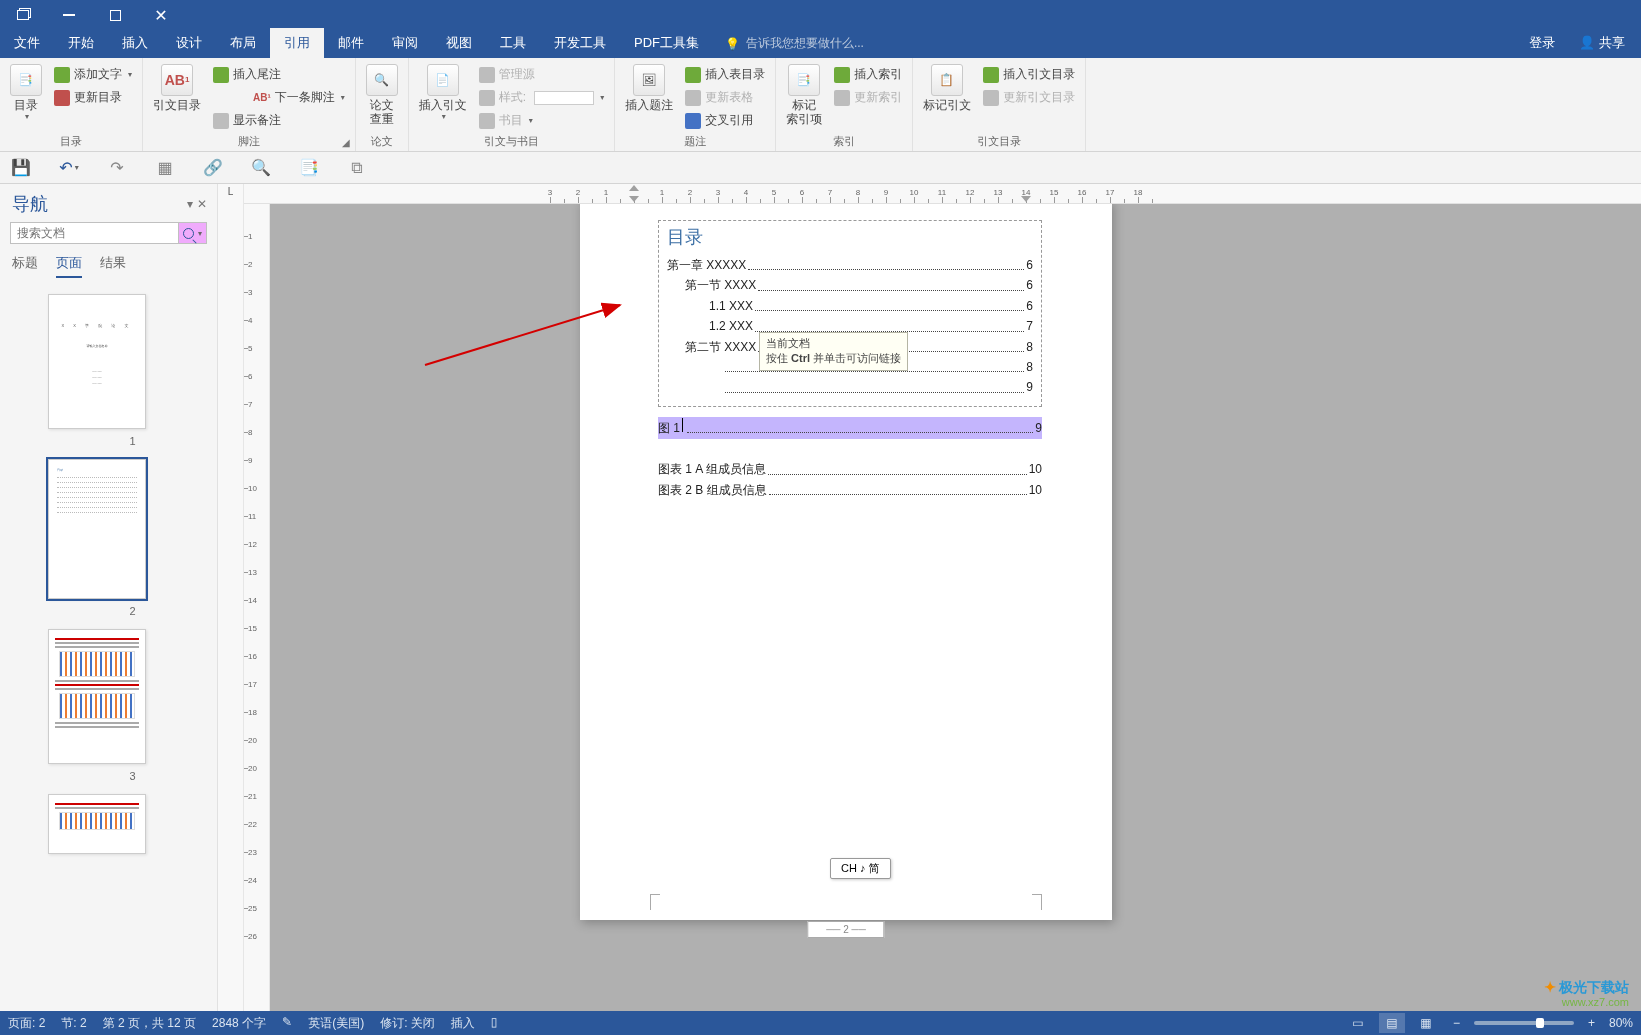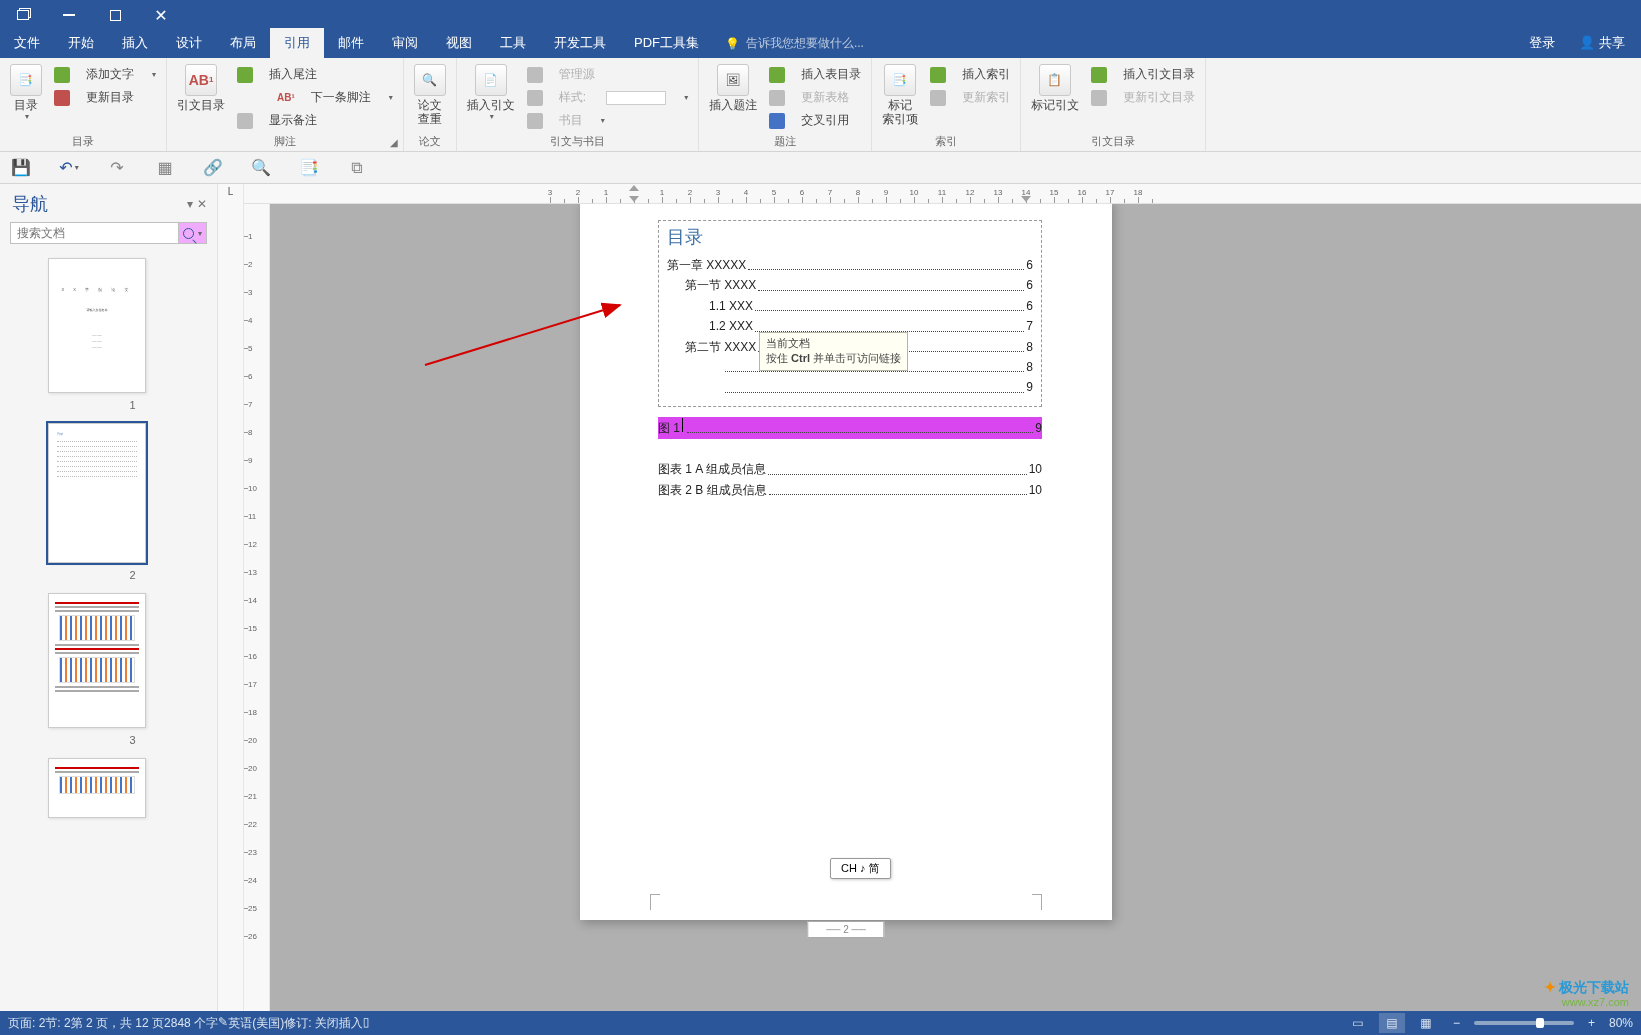--- a/index.html
+++ b/index.html
@@ -24,21 +24,21 @@
 .tab-right { margin-left: auto; display: flex; align-items: center; padding-right: 6px; gap: 4px; }
 .tab-right .tab { padding: 6px 10px; }
 
 
 .ribbon { background: #f3f3f3; height: 94px; border-bottom: 1px solid #d4d4d4; display: flex; }
 .rib-group { border-right: 1px solid #e1e1e1; padding: 2px 6px 0 6px; position: relative; display: flex; flex-direction: column; }
 .rib-group-body { flex: 1; display: flex; align-items: flex-start; gap: 4px; padding-top: 2px;}
 .rib-group-label { font-size: 11px; color: #666; text-align: center; padding: 2px 0; position: relative; }
 .rib-launcher { position: absolute; right: 2px; bottom: 2px; width: 14px; height: 14px; font-size: 10px; color: #777; cursor: pointer; display:flex; align-items:center; justify-content:center; }
 .rib-big-btn { display: flex; flex-direction: column; align-items: center; padding: 2px 4px; cursor: pointer; font-size: 12px; color: #444; text-align:center; line-height: 1.2; }
-.rib-small-btn { display: flex; align-items: center; gap: 16px; padding: 2px 4px; font-size: 12px; color: #444; cursor: pointer; white-space: nowrap; }
+.rib-small-btn { display: flex; align-items: center; gap: 4px; padding: 2px 4px; font-size: 12px; color: #444; cursor: pointer; white-space: nowrap; }
 .rib-small-btn.disabled { color: #b0b0b0; cursor: default; }
 .rib-col { display: flex; flex-direction: column; gap: 2px; padding-top:2px; }
 .rib-icon { width: 16px; height: 16px; background: #6eaa3a; display: inline-block; border-radius: 2px; flex:none; }
 .rib-icon.red { background: #c0504d; }
 .rib-icon.grey { background: #bdbdbd; }
 .rib-icon.blue { background: #4472c4; }
 .rib-bigicon { width: 32px; height: 32px; background: linear-gradient(#fff,#e8e8e8); border:1px solid #c9c9c9; border-radius:3px; margin-bottom: 2px; display:flex;align-items:center;justify-content:center;}
 .dd-caret { font-size: 8px; color: #666; margin-left: 2px; }
 .collapse-ribbon { position: absolute; right: 8px; bottom: 4px; font-size: 11px; color: #666; cursor: pointer; }
 
@@ -92,33 +92,33 @@
 .page { width: 532px; background: #fff; box-shadow: 2px 3px 10px rgba(0,0,0,0.25); position:relative; padding: 20px 70px 420px 78px; margin-top:-4px;}
 .toc-title { color: #3c6fa5; font-size: 18px; margin-bottom: 6px; }
 .toc-row { display: flex; font-size: 12px; color: #222; line-height: 1.7; white-space: nowrap; }
 .toc-txt { flex: none; }
 .toc-dots { flex: 1; border-bottom: 1px dotted #444; margin: 0 2px 5px 2px; }
 .toc-pg { flex: none; }
 .toc-row.l1 { padding-left: 0; font-weight: normal; }
 .toc-row.l2 { padding-left: 18px; }
 .toc-row.l3 { padding-left: 42px; }
 .toc-row.l4 { padding-left: 56px; }
-.toc-hl { background: #d946ef; padding: 1px 0; }
+.toc-hl { background: #c4b5fd; padding: 1px 0; }
 .tooltip-ctrl { position: absolute; left: 100px; top: 111px; background: #fffff4; border: 1px solid #b5b5a4; padding: 3px 6px; font-size: 11px; color: #444; line-height: 1.4; z-index: 5; }
 .tooltip-ctrl b { font-weight: bold; }
 .red-arrow { position:absolute; left:-160px; top:95px; pointer-events:none; }
 .page-break-mark { text-align:center; margin-top:460px; font-size:10px; color:#888; border:1px solid #aaa; display:inline-block; padding:2px 18px; background:#fff; position:absolute; left:50%; transform:translateX(-50%); bottom:-18px;}
 .page-bottom-corners { position:absolute; bottom:10px; left:70px; right:70px; height:16px; border-left:1px solid #aaa; border-right:1px solid #aaa; }
 .page-bottom-corners::before { content:""; position:absolute; left:-1px; top:0; width:10px; border-top:1px solid #aaa;}
 .page-bottom-corners::after { content:""; position:absolute; right:-1px; top:0; width:10px; border-top:1px solid #aaa;}
 .toc-frame { border: 1px dashed #999; padding: 4px 8px 8px 8px; margin-bottom: 10px; position:relative;}
 
 
 .statusbar { position: absolute; bottom: 0; left:0; right:0; height: 24px; background: #2b579a; color: #dbe4f0; font-size: 12px; display: flex; align-items: center; padding: 0 8px; }
-.statusbar .sb-left { display: flex; }
+.statusbar .sb-left { display: flex; gap: 16px; }
 .statusbar .sb-right { margin-left: auto; display: flex; align-items: center; gap: 8px; }
 .view-btn { width: 26px; height: 20px; display:flex; align-items:center; justify-content:center; cursor:pointer; }
 .view-btn.active-view { background: rgba(255,255,255,0.2); }
 .zoom-slider { width: 100px; height: 4px; background: #8fa6c4; position: relative; border-radius:2px;}
 .zoom-slider::before { content:""; position:absolute; left:62%; top:-3px; width:8px; height:10px; background:#fff; border-radius:2px;}
 
 
 .ime-pill { position:absolute; background:#fff; border:1px solid #999; border-radius:2px; font-size:11px; padding:2px 10px; box-shadow:1px 1px 3px rgba(0,0,0,.2); }
 
 
@@ -377,20 +377,25 @@
         <span>▾</span>
         <span>✕</span>
       </div>
     </div>
     <div class="nav-search">
       <input placeholder="搜索文档" style="">
       <div class="nav-search-btn">
           <span class="mag"></span>
           <span class="dd-caret" style="margin-left:4px;">▾</span>
         </div>
+    </div>
+    <div class="nav-tabs">
+      <div class="nav-tab">标题</div>
+      <div class="nav-tab active">页面</div>
+      <div class="nav-tab">结果</div>
     </div>
     <div class="nav-thumbs">
       <div class="thumb thumb-1">
         <div class="tp-cover">
             <div class="tp-cover-t">X X 学 院 论 文</div>
             <div class="tp-cover-s">请输入文档名称</div>
             <div class="tp-cover-b">── ──<br>── ──<br>── ──</div>
           </div>
       </div>
       <div class="thumb-num">1</div>

